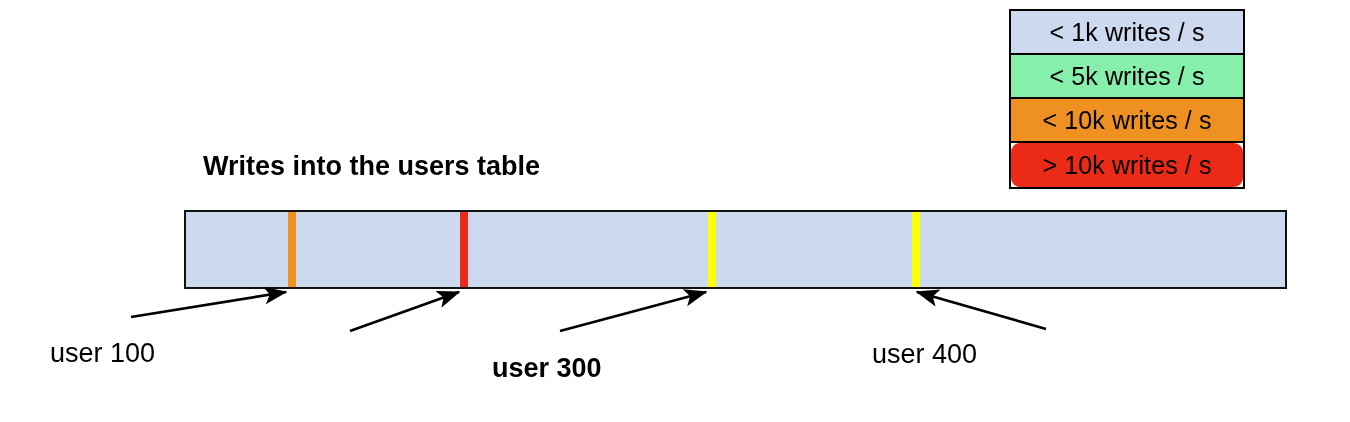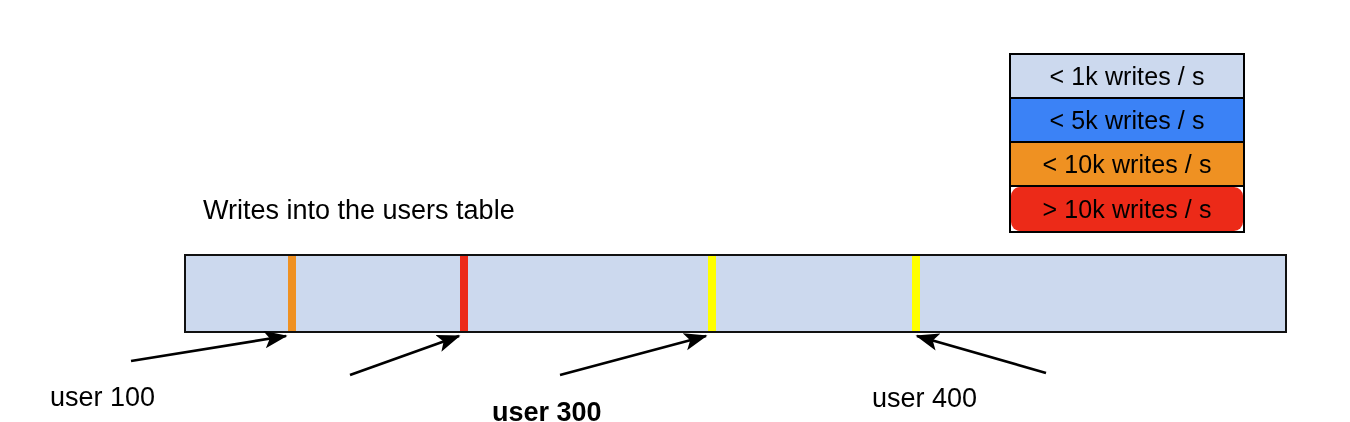--- a/index.html
+++ b/index.html
@@ -14,21 +14,20 @@
     overflow: hidden;
     font-family: "Liberation Sans", sans-serif;
     color: #000000;
   }
 
   #stage {
     position: absolute;
     left: 0; top: 0;
     width: 1350px;
     height: 332px;
-    margin-top: 44px;
   }
 
   
   .legend {
     position: absolute;
     left: 1009px;
     top: 9px;
     width: 236px;
     border: 2px solid #000000;
     box-sizing: border-box;
@@ -48,20 +47,21 @@
   .legend-row:last-child { border-bottom: none; }
 
   
   .chart-title {
     position: absolute;
     left: 203px;
     top: 153px;
     font-size: 27px;
     line-height: 1;
     white-space: nowrap;
+    font-weight: bold;
   }
 
   
   .bar {
     position: absolute;
     left: 184px;
     top: 210px;
     width: 1103px;
     height: 79px;
     box-sizing: border-box;
@@ -94,21 +94,21 @@
 </style>
 </head>
 <body style="background: rgb(255, 255, 255);">
 
 <div id="stage">
 
   <div class="legend">
     <div class="legend-row" style="background: rgb(204, 217, 238);">
       <span>&lt; 1k writes / s</span>
     </div>
-    <div class="legend-row" style="background: #3b82f6; text-align: center;">
+    <div class="legend-row" style="background: #86efac; text-align: center;">
       <span>&lt; 5k writes / s</span>
     </div>
     <div class="legend-row" style="background: rgb(239, 145, 34);">
       <span>&lt; 10k writes / s</span>
     </div>
     <div class="legend-row" style="background: rgb(236, 42, 24); border-radius: 9px;">
       <span>&gt; 10k writes / s</span>
     </div>
   </div>
 

